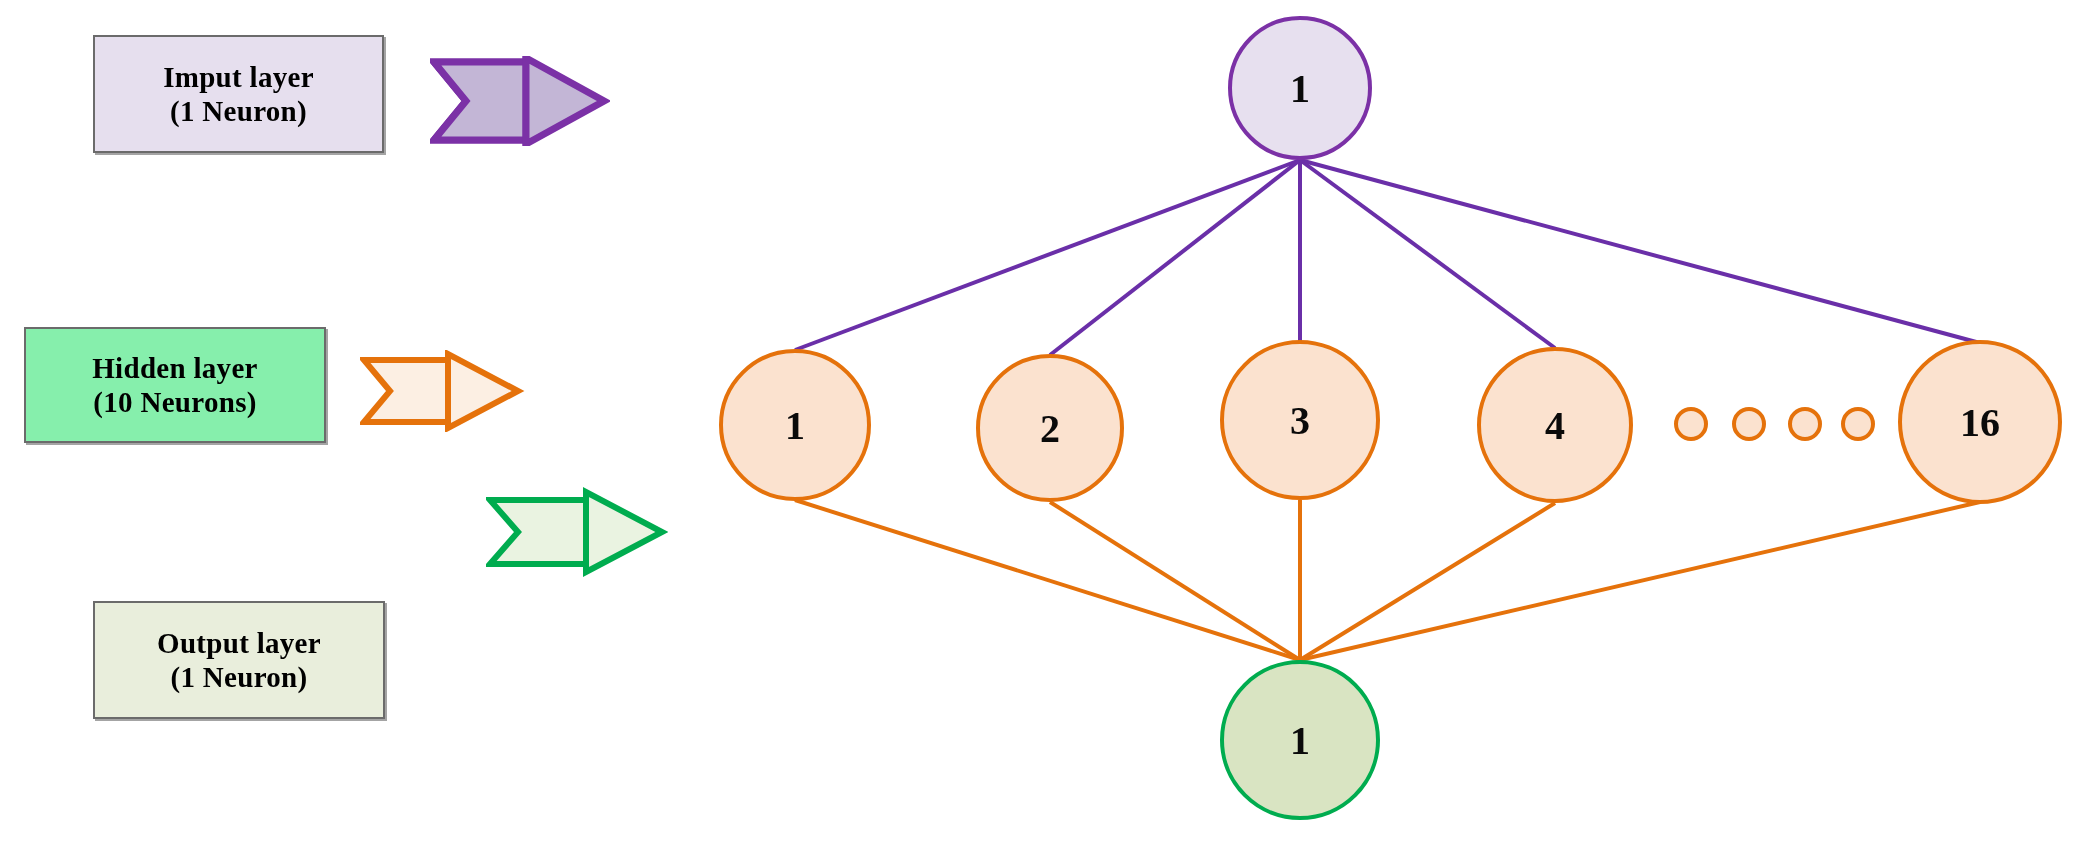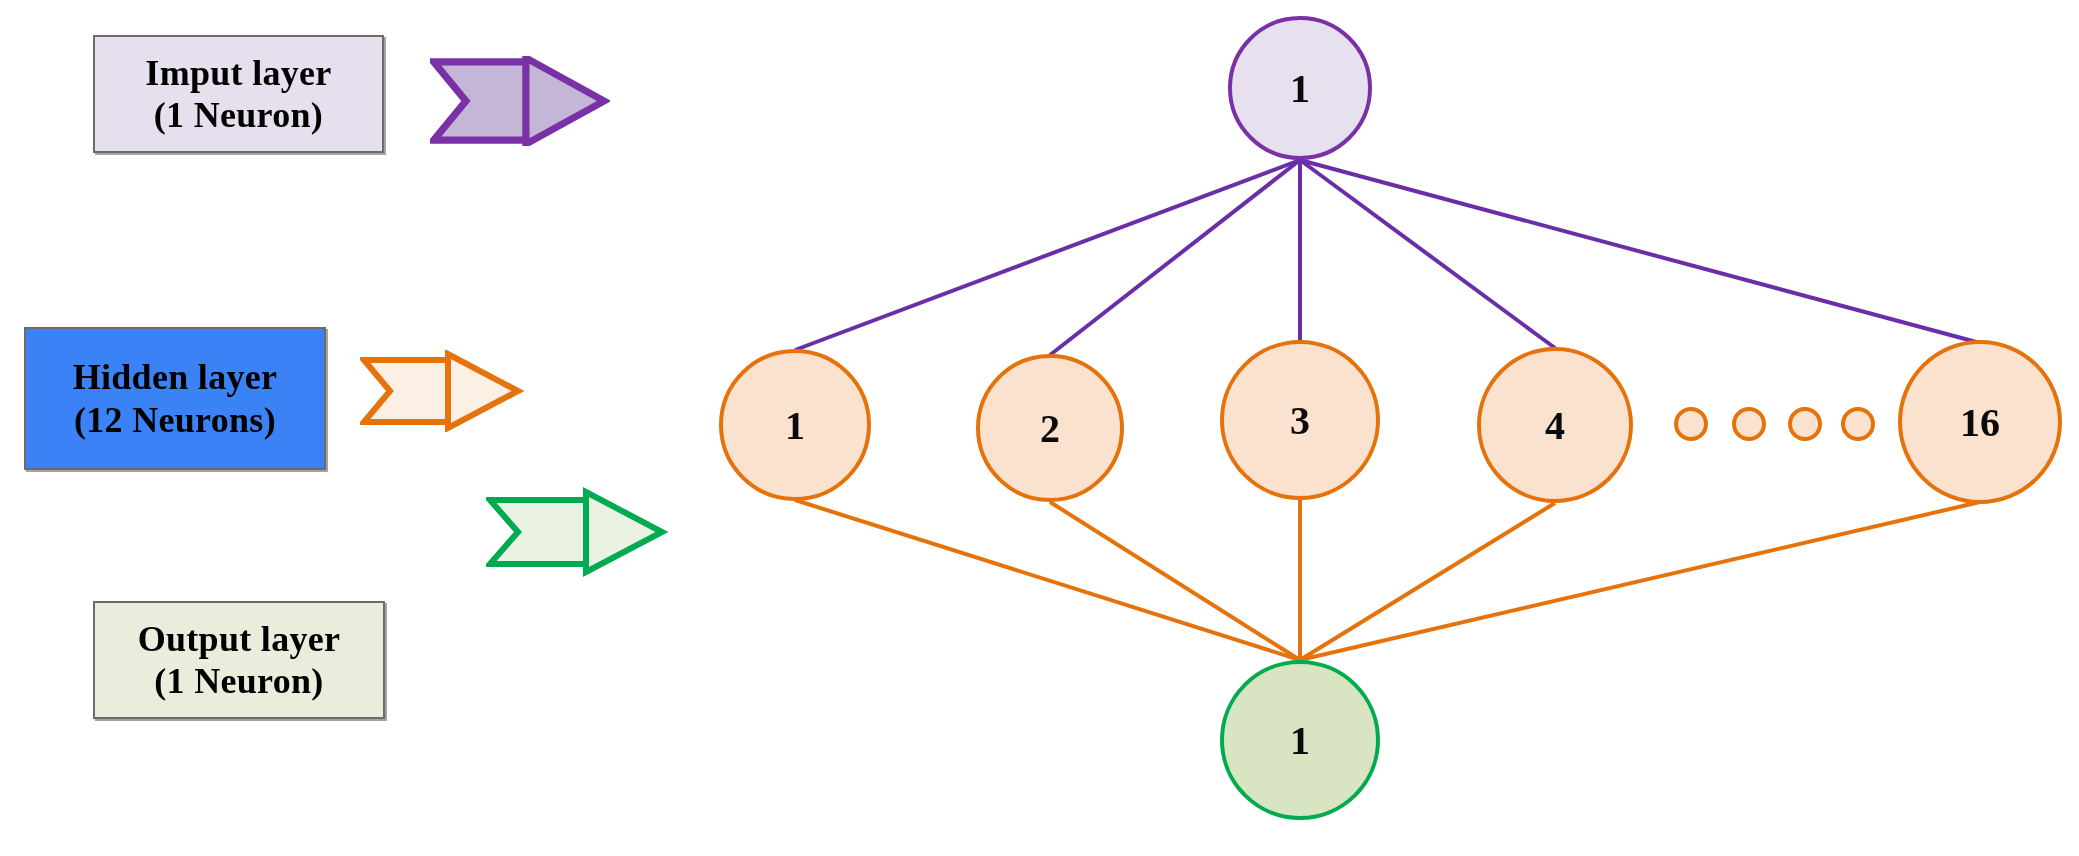--- a/index.html
+++ b/index.html
@@ -25,33 +25,33 @@
     display: flex;
     flex-direction: column;
     align-items: center;
     justify-content: center;
     border: 2px solid #6b6b6b;
     box-shadow: 2px 2px 0 rgba(90,90,90,0.55);
     text-align: center;
     line-height: 1.18;
     color: #000000;
     font-weight: bold;
-    font-size: 36px;
+    font-size: 29px;
     letter-spacing: 0.3px;
   }
   .legend-box .ln1 { display:block; }
   .legend-box .ln2 { display:block; }
 
   #legend-input {
     left: 93px;  top: 35px;  width: 291px; height: 118px;
     background: #E6DFEE;
   }
   #legend-hidden {
-    left: 24px;  top: 327px; width: 302px; height: 143px;
-    background: #3b82f6;
+    left: 24px;  top: 327px; width: 302px; height: 116px;
+    background: #86efac;
   }
   #legend-output {
     left: 93px;  top: 601px; width: 292px; height: 118px;
     background: #E9EEDC;
   }
 
   
   .arrow-svg { position: absolute; }
 
   
@@ -115,21 +115,21 @@
   </div>
   <svg class="arrow-svg" style="left:430px; top:56px;" width="180" height="90" viewBox="0 0 180 90">
     <polygon points="4,6 96,6 130,45 96,84 4,84 36,45" fill="#C3B6D6" stroke="#7B31A6" stroke-width="7" stroke-linejoin="miter"></polygon>
     <polygon points="96,6 96,84 168,45" fill="#C3B6D6" stroke="#7B31A6" stroke-width="7" stroke-linejoin="miter"></polygon>
     <polygon points="4,6 96,6 96,84 4,84 36,45" fill="#C3B6D6" stroke="#7B31A6" stroke-width="7" stroke-linejoin="miter"></polygon>
     <polygon points="96,2 96,88 174,45" fill="#C3B6D6" stroke="#7B31A6" stroke-width="7" stroke-linejoin="miter"></polygon>
   </svg>
 
   <div class="legend-box" id="legend-hidden">
     <span class="ln1">Hidden layer</span>
-    <span class="ln2">(12 Neurons)</span>
+    <span class="ln2">(10 Neurons)</span>
   </div>
   <svg class="arrow-svg" style="left:360px; top:350px;" width="165" height="82" viewBox="0 0 165 82">
     <polygon points="4,10 88,10 88,72 4,72 30,41" fill="#FCEFE3" stroke="#E5720B" stroke-width="6" stroke-linejoin="miter"></polygon>
     <polygon points="88,4 88,78 158,41" fill="#FCEFE3" stroke="#E5720B" stroke-width="6" stroke-linejoin="miter"></polygon>
   </svg>
 
   <div class="legend-box" id="legend-output">
     <span class="ln1">Output layer</span>
     <span class="ln2">(1 Neuron)</span>
   </div>

